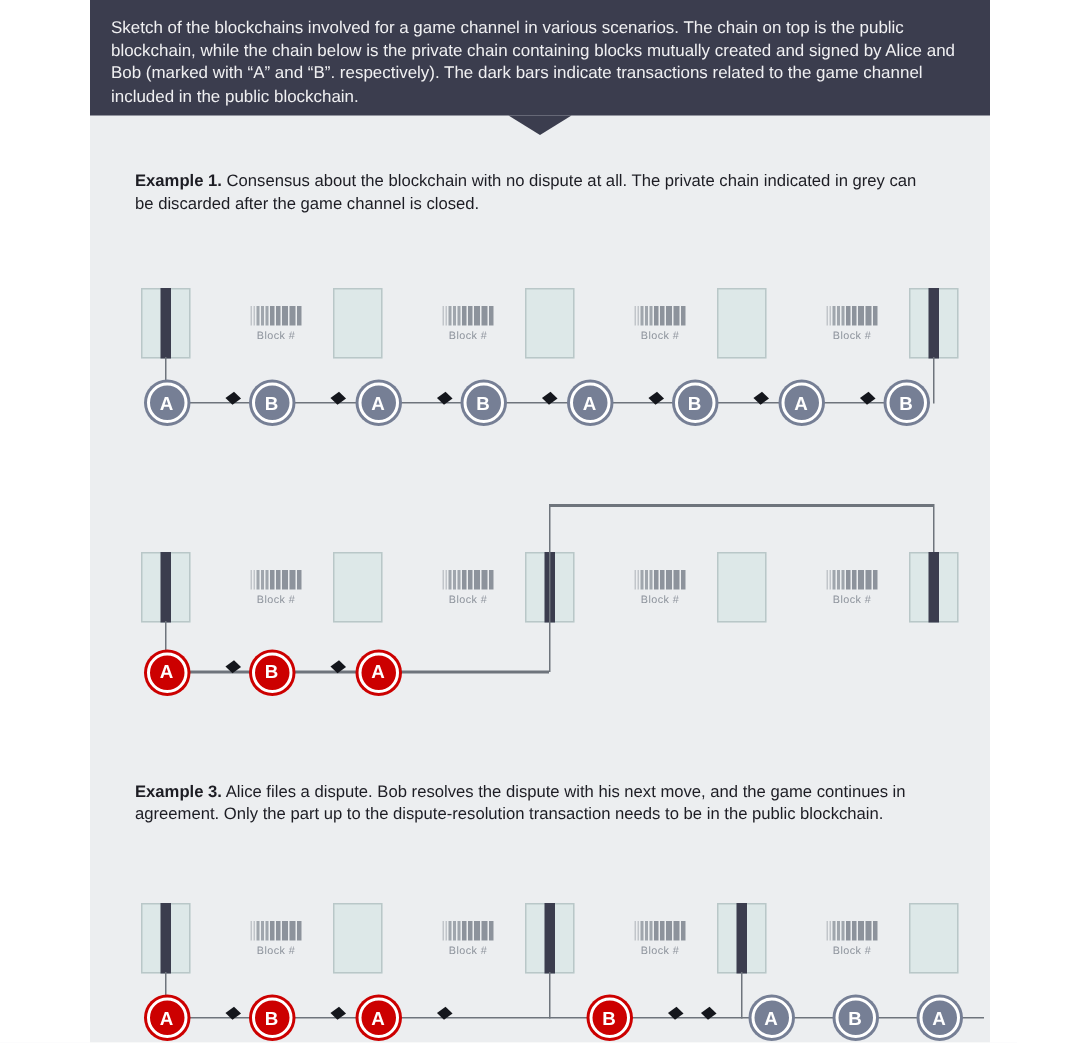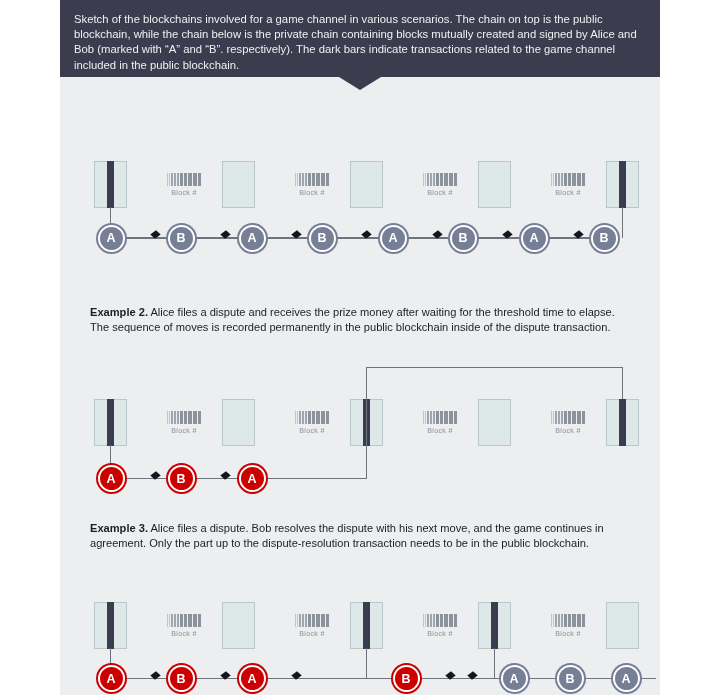--- a/index.html
+++ b/index.html
@@ -51,20 +51,24 @@
 <div class="page">
 
   <div class="panel"></div>
 
   <div class="banner">
     <p>Sketch of the blockchains involved for a game channel in various scenarios. The chain on top is the public blockchain, while the chain below is the private chain containing blocks mutually created and signed by Alice and Bob (marked with “A” and “B”. respectively). The dark bars indicate transactions related to the game channel included in the public blockchain.</p>
   </div>
   <div class="banner-arrow"></div>
 
   <div class="example" id="ex1" style="top:114px;">
+    <p class="ex-caption">
+      <b>Example 1.</b>
+      <span>Consensus about the blockchain with no dispute at all. The private chain indicated in grey can be discarded after the game channel is closed.</span>
+    </p>
     <div class="stage" id="ex1-stage" style="height:130px;margin-top:7px;">
         <div class="blk" style="left: 4px; top: 40px;">
           <div class="bar" style="left: 12px;"></div>
         </div>
         <div class="blk" style="left: 132px; top: 40px;"></div>
         <div class="blk" style="left: 260px; top: 40px;"></div>
         <div class="blk" style="left: 388px; top: 40px;"></div>
         <div class="blk" style="left: 516px; top: 40px;">
           <div class="bar" style="left: 12px;"></div>
         </div>
@@ -143,24 +147,20 @@
         <div class="node grey" style="left: 148.5px; top: 103.5px;">A</div>
         <div class="node grey" style="left: 218.5px; top: 103.5px;">B</div>
         <div class="node grey" style="left: 289.5px; top: 103.5px;">A</div>
         <div class="node grey" style="left: 359.5px; top: 103.5px;">B</div>
         <div class="node grey" style="left: 430.5px; top: 103.5px;">A</div>
         <div class="node grey" style="left: 500.5px; top: 103.5px;">B</div>
       </div>
   </div>
 
   <div class="example" id="ex2" style="top:305px;">
-    <p class="ex-caption">
-      <b>Example 2.</b>
-      <span>Alice files a dispute and receives the prize money after waiting for the threshold time to elapse. The sequence of moves is recorded permanently in the public blockchain inside of the dispute transaction.</span>
-    </p>
     <div class="stage" id="ex2-stage" style="height:135px;margin-top:23px;">
         <div class="blk" style="left: 4px; top: 40px;">
           <div class="bar" style="left: 12px;"></div>
         </div>
         <div class="blk" style="left: 132px; top: 40px;"></div>
         <div class="blk" style="left: 260px; top: 40px;">
           <div class="bar" style="left: 12px;"></div>
         </div>
         <div class="blk" style="left: 388px; top: 40px;"></div>
         <div class="blk" style="left: 516px; top: 40px;">

